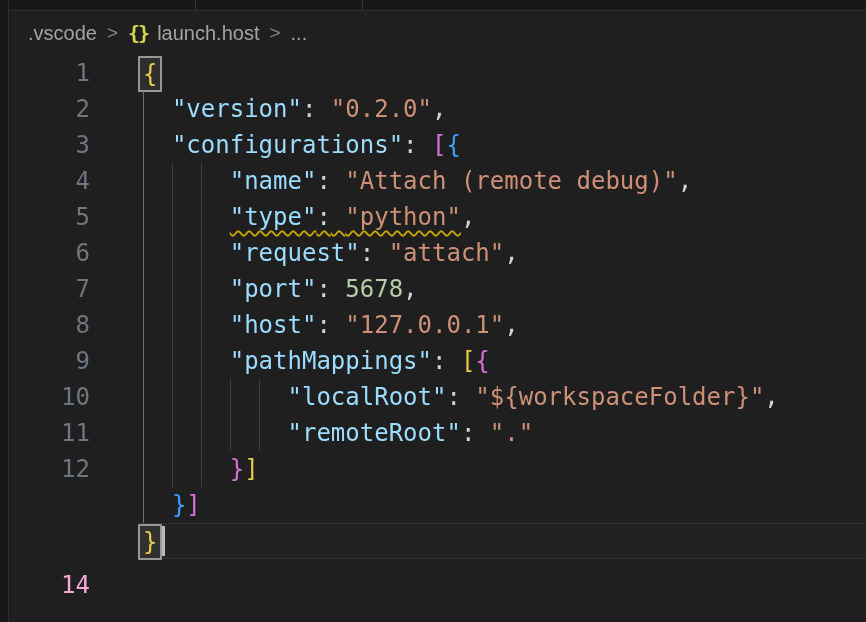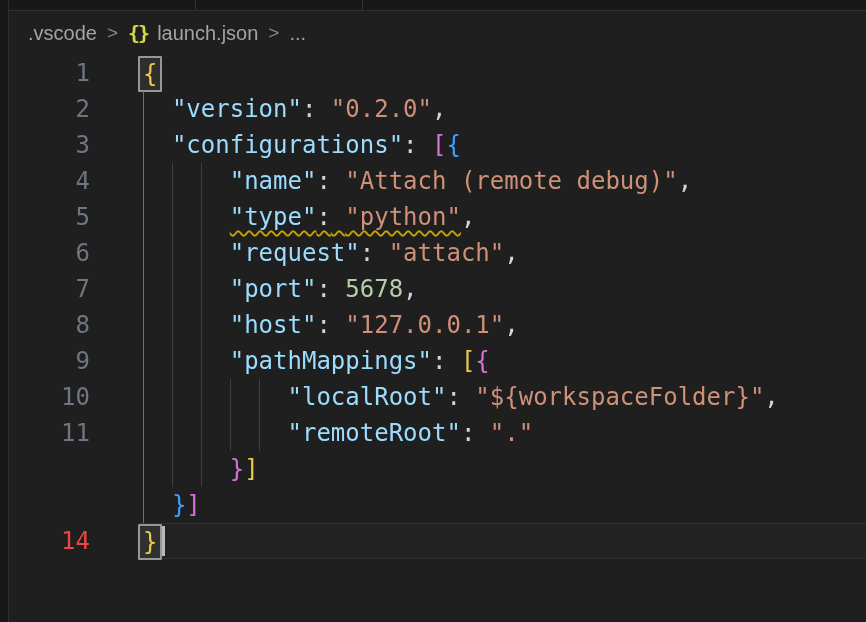--- a/index.html
+++ b/index.html
@@ -20,21 +20,21 @@
               font-family:"Liberation Sans","DejaVu Sans",sans-serif;font-size:20px;color:#a3a3a3;}
   .crumb{cursor:pointer;}
   .chev{color:#8a8a8a;font-size:19px;padding:0 1px;}
   .json-icon{color:#d8d64c;font-family:"DejaVu Sans Mono",monospace;font-size:20px;
              letter-spacing:-2px;font-weight:bold;}
   
   #editor{position:absolute;left:9px;top:55px;width:857px;height:567px;}
   .row{position:relative;height:36px;line-height:36px;font-size:24px;white-space:pre;}
   .gutter{position:absolute;left:-9px;top:0;width:99px;text-align:right;color:#6e7681;
           box-sizing:border-box;padding-right:9px;cursor:pointer;}
-  .row.active .gutter{color:#ef4444;}
+  .row.active .gutter{color:#f9a8d4;margin-top:44px;}
   .code{position:absolute;left:134px;top:0;white-space:pre;color:var(--pun,#d4d4d4);cursor:text;}
   .guide{position:absolute;top:0;width:1px;height:36px;background:#3f3f3f;}
   .guide.g-active{background:#707070;}
   .tok-key{color:var(--key,#9cdcfe);}
   .tok-str{color:var(--str,#ce9178);}
   .tok-num{color:var(--num,#b5cea8);}
   .tok-pun{color:var(--pun,#d4d4d4);}
   .tok-b1{color:var(--b1,#e9c94b);}
   .tok-b2{color:var(--b2,#d670d6);}
   .tok-b3{color:var(--b3,#3c9eff);}
@@ -57,34 +57,34 @@
 
   <div id="tab-strip">
     <div class="tab-divider" id="tab-divider-1"></div>
     <div class="tab-divider" id="tab-divider-2"></div>
   </div>
 
   <div id="breadcrumb">
     <span class="crumb">.vscode</span>
     <span class="chev">&gt;</span>
     <span class="json-icon">{}</span>
-    <span class="crumb">launch.json</span>
+    <span class="crumb">launch.host</span>
     <span class="chev">&gt;</span>
     <span class="crumb">...</span>
   </div>
 
   <div id="editor">
       <div class="row"><div class="gutter">1</div><div class="code"><span class="tok-b1 bracket-box">{</span></div></div>
       <div class="row"><div class="gutter">2</div><div class="guide g-active" style="left: 134px;"></div><div class="code"><span class="tok-pun">  </span><span class="tok-key">"version"</span><span class="tok-pun">:</span><span class="tok-pun"> </span><span class="tok-str">"0.2.0"</span><span class="tok-pun">,</span></div></div>
       <div class="row"><div class="gutter">3</div><div class="guide g-active" style="left: 134px;"></div><div class="code"><span class="tok-pun">  </span><span class="tok-key">"configurations"</span><span class="tok-pun">:</span><span class="tok-pun"> </span><span class="tok-b2">[</span><span class="tok-b3">{</span></div></div>
       <div class="row"><div class="gutter">4</div><div class="guide g-active" style="left: 134px;"></div><div class="guide" style="left: 162.88px;"></div><div class="guide" style="left: 191.76px;"></div><div class="code"><span class="tok-pun">      </span><span class="tok-key">"name"</span><span class="tok-pun">:</span><span class="tok-pun"> </span><span class="tok-str">"Attach (remote debug)"</span><span class="tok-pun">,</span></div></div>
       <div class="row"><div class="gutter">5</div><div class="guide g-active" style="left: 134px;"></div><div class="guide" style="left: 162.88px;"></div><div class="guide" style="left: 191.76px;"></div><div class="code"><span class="tok-pun">      </span><span class="tok-key sq">"type"</span><span class="tok-pun sq">:</span><span class="tok-pun sq"> </span><span class="tok-str sq">"python"</span><span class="tok-pun">,</span></div></div>
       <div class="row"><div class="gutter">6</div><div class="guide g-active" style="left: 134px;"></div><div class="guide" style="left: 162.88px;"></div><div class="guide" style="left: 191.76px;"></div><div class="code"><span class="tok-pun">      </span><span class="tok-key">"request"</span><span class="tok-pun">:</span><span class="tok-pun"> </span><span class="tok-str">"attach"</span><span class="tok-pun">,</span></div></div>
       <div class="row"><div class="gutter">7</div><div class="guide g-active" style="left: 134px;"></div><div class="guide" style="left: 162.88px;"></div><div class="guide" style="left: 191.76px;"></div><div class="code"><span class="tok-pun">      </span><span class="tok-key">"port"</span><span class="tok-pun">:</span><span class="tok-pun"> </span><span class="tok-num">5678</span><span class="tok-pun">,</span></div></div>
       <div class="row"><div class="gutter">8</div><div class="guide g-active" style="left: 134px;"></div><div class="guide" style="left: 162.88px;"></div><div class="guide" style="left: 191.76px;"></div><div class="code"><span class="tok-pun">      </span><span class="tok-key">"host"</span><span class="tok-pun">:</span><span class="tok-pun"> </span><span class="tok-str">"127.0.0.1"</span><span class="tok-pun">,</span></div></div>
       <div class="row"><div class="gutter">9</div><div class="guide g-active" style="left: 134px;"></div><div class="guide" style="left: 162.88px;"></div><div class="guide" style="left: 191.76px;"></div><div class="code"><span class="tok-pun">      </span><span class="tok-key">"pathMappings"</span><span class="tok-pun">:</span><span class="tok-pun"> </span><span class="tok-b1">[</span><span class="tok-b2">{</span></div></div>
       <div class="row"><div class="gutter">10</div><div class="guide g-active" style="left: 134px;"></div><div class="guide" style="left: 162.88px;"></div><div class="guide" style="left: 191.76px;"></div><div class="guide" style="left: 220.64px;"></div><div class="guide" style="left: 249.52px;"></div><div class="code"><span class="tok-pun">          </span><span class="tok-key">"localRoot"</span><span class="tok-pun">:</span><span class="tok-pun"> </span><span class="tok-str">"${workspaceFolder}"</span><span class="tok-pun">,</span></div></div>
       <div class="row"><div class="gutter">11</div><div class="guide g-active" style="left: 134px;"></div><div class="guide" style="left: 162.88px;"></div><div class="guide" style="left: 191.76px;"></div><div class="guide" style="left: 220.64px;"></div><div class="guide" style="left: 249.52px;"></div><div class="code"><span class="tok-pun">          </span><span class="tok-key">"remoteRoot"</span><span class="tok-pun">:</span><span class="tok-pun"> </span><span class="tok-str">"."</span></div></div>
-      <div class="row"><div class="guide g-active" style="left: 134px;"></div><div class="guide" style="left: 162.88px;"></div><div class="guide" style="left: 191.76px;"></div><div class="code"><span class="tok-pun">      </span><span class="tok-b2">}</span><span class="tok-b1">]</span></div></div>
+      <div class="row"><div class="gutter">12</div><div class="guide g-active" style="left: 134px;"></div><div class="guide" style="left: 162.88px;"></div><div class="guide" style="left: 191.76px;"></div><div class="code"><span class="tok-pun">      </span><span class="tok-b2">}</span><span class="tok-b1">]</span></div></div>
       <div class="row"><div class="guide g-active" style="left: 134px;"></div><div class="code"><span class="tok-pun">  </span><span class="tok-b3">}</span><span class="tok-b2">]</span></div></div>
       <div class="row active"><div class="line-band"></div><div class="gutter">14</div><div class="code"><span class="tok-b1 bracket-box">}</span></div><div class="cursor" style="left: 153.44px;"></div></div>
     </div>
 </div>
 
 </body></html>

